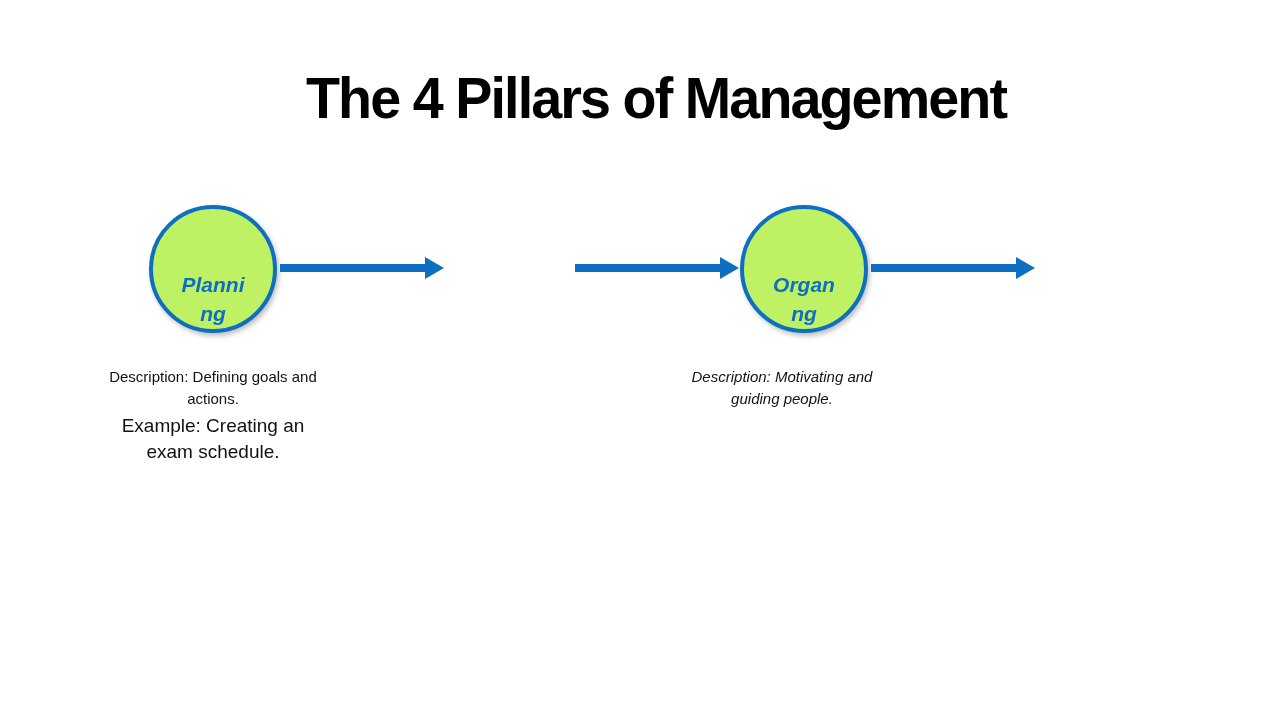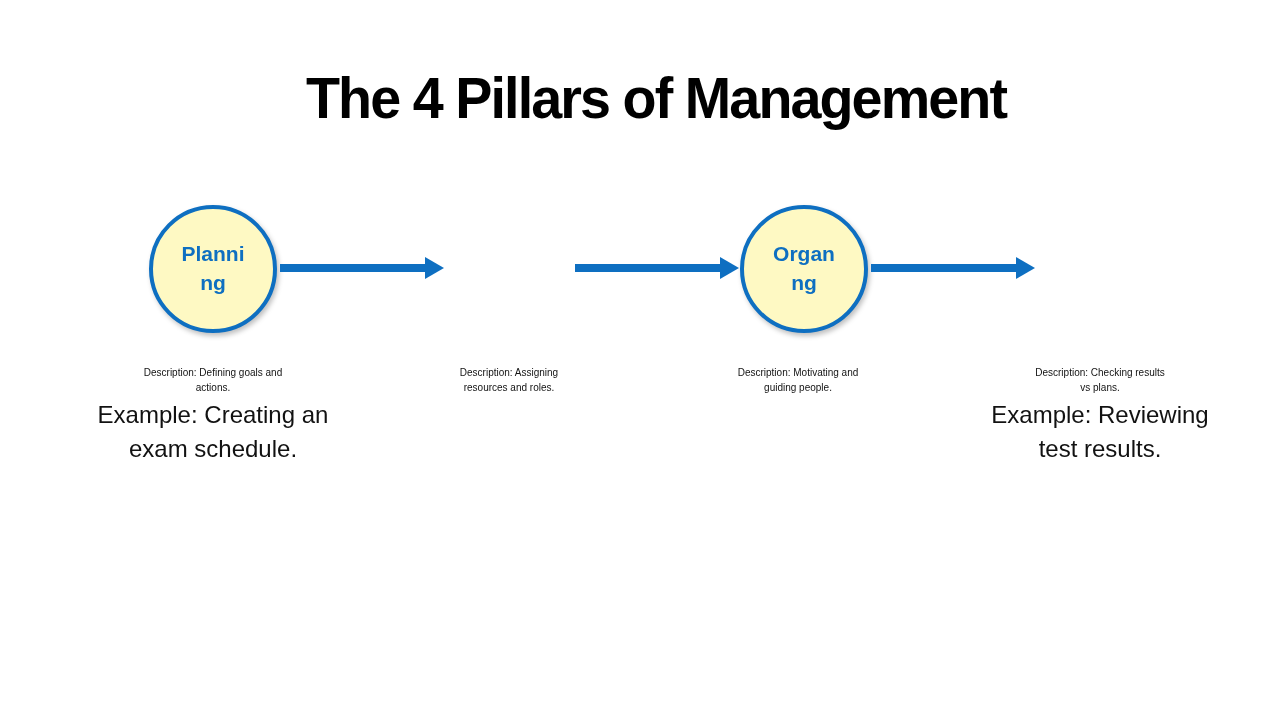--- a/index.html
+++ b/index.html
@@ -33,27 +33,28 @@
     color: #000000;
     transform: scaleX(0.96);
     transform-origin: center;
     white-space: nowrap;
   }
   .pillar-circle {
     position: absolute;
     top: 205px;
     width: 128px;
     height: 128px;
-    background: #fef9c3;
+    background: #bef264;
     border: 4px solid var(--accent);
     border-radius: 50%;
     box-shadow: 2px 3px 5px rgba(0,0,0,0.25);
     display: flex;
-    align-items: center;
+    align-items: flex-end;
     justify-content: center;
+    font-style: italic;
   }
   .pillar-circle .label {
     color: var(--accent);
     font-weight: bold;
     font-size: 21px;
     line-height: 1.38;
     text-align: center;
     white-space: pre-line;
   }
   .circle-1 { left: 133px; }
@@ -74,31 +75,31 @@
 
   .pillar-text {
     position: absolute;
     top: 366px;
     width: 300px;
     text-align: center;
     color: var(--text);
   }
   .text-1 { left: 47px; }
   .text-2 { left: 343px; }
-  .text-3 { left: 632px; }
+  .text-3 { left: 616px; font-style: italic; }
   .text-4 { left: 934px; }
   .pillar-text .description {
-    font-size: 10px;
+    font-size: 15px;
     line-height: 1.45;
     white-space: pre-line;
     color: #121212;
   }
   .pillar-text .example {
     margin-top: 3px;
-    font-size: 24px;
+    font-size: 19px;
     line-height: 1.42;
     white-space: pre-line;
     color: #121212;
   }
 </style>
 </head>
 <body>
 
 <div class="stage">
 
@@ -126,27 +127,19 @@
     <polygon class="shape" points="145,0 164,11 145,22"></polygon>
   </svg>
 
   <div class="pillar-text text-1">
     <div class="description">Description: Defining goals and
 actions.</div>
     <div class="example">Example: Creating an
 exam schedule.</div>
   </div>
   <div class="pillar-text text-2">
-    <div class="description">Description: Assigning
-resources and roles.</div>
   </div>
   <div class="pillar-text text-3">
     <div class="description">Description: Motivating and
 guiding people.</div>
   </div>
-  <div class="pillar-text text-4">
-    <div class="description">Description: Checking results
-vs plans.</div>
-    <div class="example">Example: Reviewing
-test results.</div>
-  </div>
 
 </div>
 
 </body></html>

